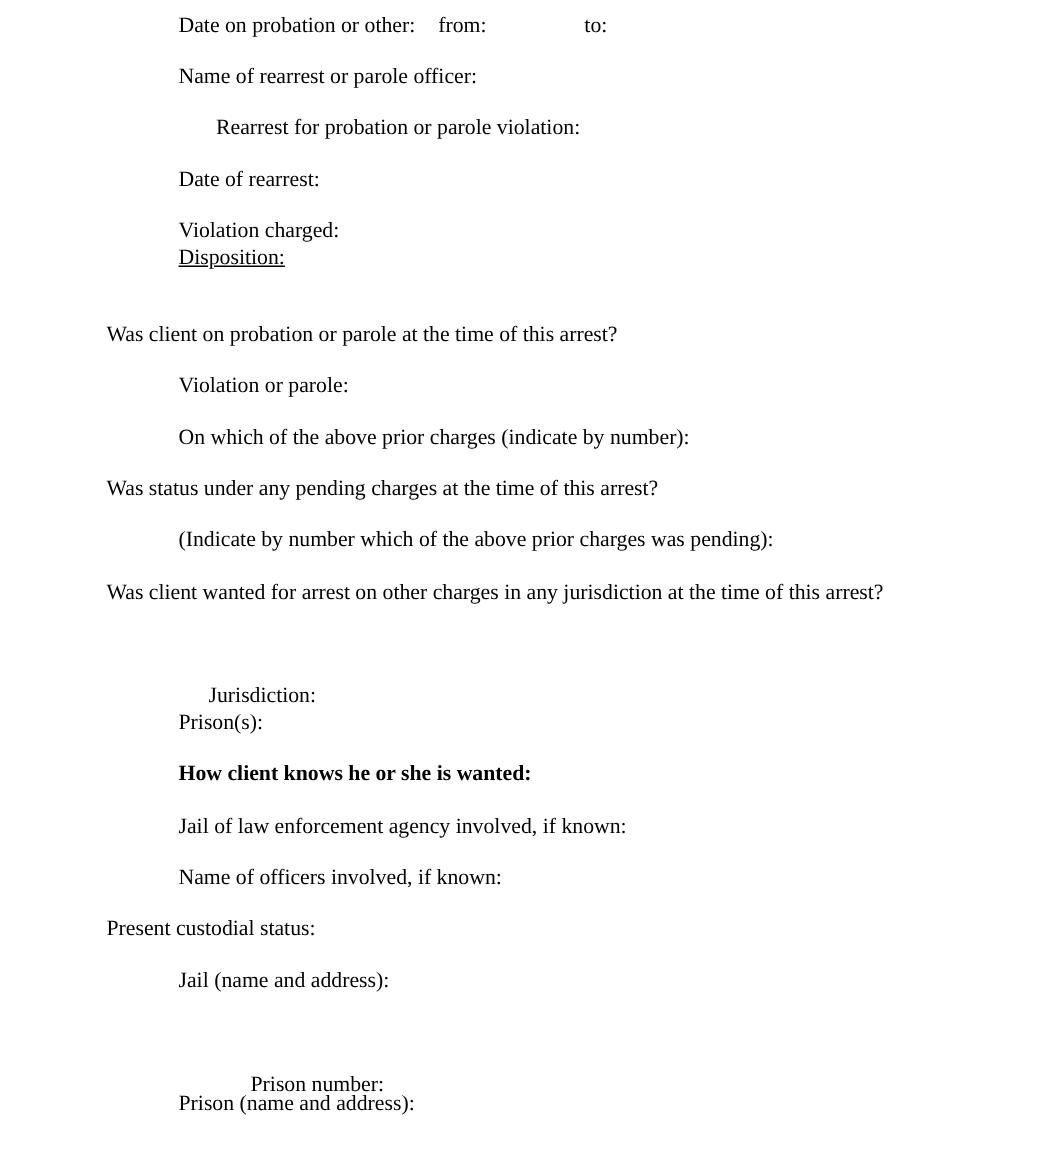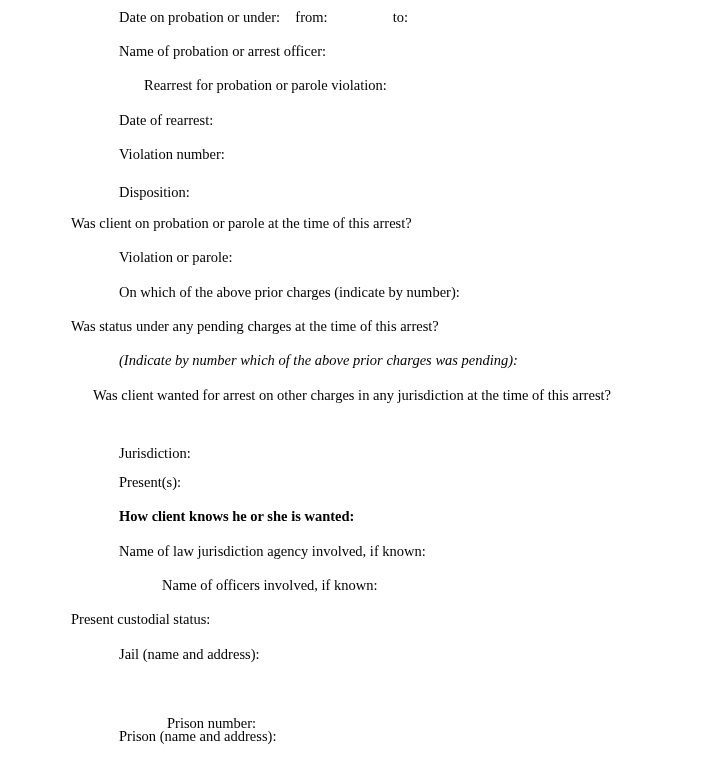--- a/index.html
+++ b/index.html
@@ -20,68 +20,67 @@
       position: absolute;
       white-space: nowrap;
       line-height: 17px;
     }
     .l0 { left: 71px; }
     .l1 { left: 119px; }
     .l2 { left: 167px; }
     .wrap {
       white-space: normal;
       width: 540px;
-      text-align: right;
     }
     .gap { display: inline-block; }
   </style>
 </head>
 <body>
 
 <div>
 
   <div class="line l1" style="top:9px;">
-    <span>Date on probation or under:</span>
+    <span>Date on probation or other:</span>
     <span class="gap" style="width:8px;"></span>
     <span>from:</span>
     <span class="gap" style="width:58px;"></span>
     <span>to:</span>
   </div>
 
-  <div class="line l1" style="top:43px;">Name of probation or arrest officer:</div>
+  <div class="line l1" style="top:43px;">Name of rearrest or parole officer:</div>
 
   <div class="line l1" style="top:77px;margin-left:25px;">Rearrest for probation or parole violation:</div>
 
   <div class="line l1" style="top:112px;">Date of rearrest:</div>
 
-  <div class="line l1" style="top:146px;">Violation number:</div>
+  <div class="line l1" style="top:146px;">Violation charged:</div>
 
-  <div class="line l1" style="top:184px;">Disposition:</div>
+  <div class="line l1" style="top:164px;text-decoration:underline;">Disposition:</div>
 
   <div class="line l0" style="top:215px;">Was client on probation or parole at the time of this arrest?</div>
 
   <div class="line l1" style="top:249px;">Violation or parole:</div>
 
   <div class="line l1" style="top:284px;">On which of the above prior charges (indicate by number):</div>
 
   <div class="line l0" style="top:318px;">Was status under any pending charges at the time of this arrest?</div>
 
-  <div class="line l1" style="top:352px;font-style:italic;">(Indicate by number which of the above prior charges was pending):</div>
+  <div class="line l1" style="top:352px;">(Indicate by number which of the above prior charges was pending):</div>
 
   <div class="line l0 wrap" style="top:387px;">Was client wanted for arrest on other charges in any jurisdiction at the time of this arrest?</div>
 
-  <div class="line l1" style="top:445px;">Jurisdiction:</div>
+  <div class="line l1" style="top:456px;margin-left:20px;">Jurisdiction:</div>
 
-  <div class="line l1" style="top:474px;">Present(s):</div>
+  <div class="line l1" style="top:474px;">Prison(s):</div>
 
   <div class="line l1" style="top:508px;font-weight:bold;">How client knows he or she is wanted:</div>
 
-  <div class="line l1" style="top:543px;">Name of law jurisdiction agency involved, if known:</div>
+  <div class="line l1" style="top:543px;">Jail of law enforcement agency involved, if known:</div>
 
-  <div class="line l1" style="top:577px;margin-left:43px;">Name of officers involved, if known:</div>
+  <div class="line l1" style="top:577px;">Name of officers involved, if known:</div>
 
   <div class="line l0" style="top:611px;">Present custodial status:</div>
 
   <div class="line l1" style="top:646px;">Jail (name and address):</div>
 
   <div class="line l1" style="top:680px;margin-top:48px;">Prison (name and address):</div>
 
   <div class="line l2" style="top:715px;">Prison number:</div>
 
 </div>

